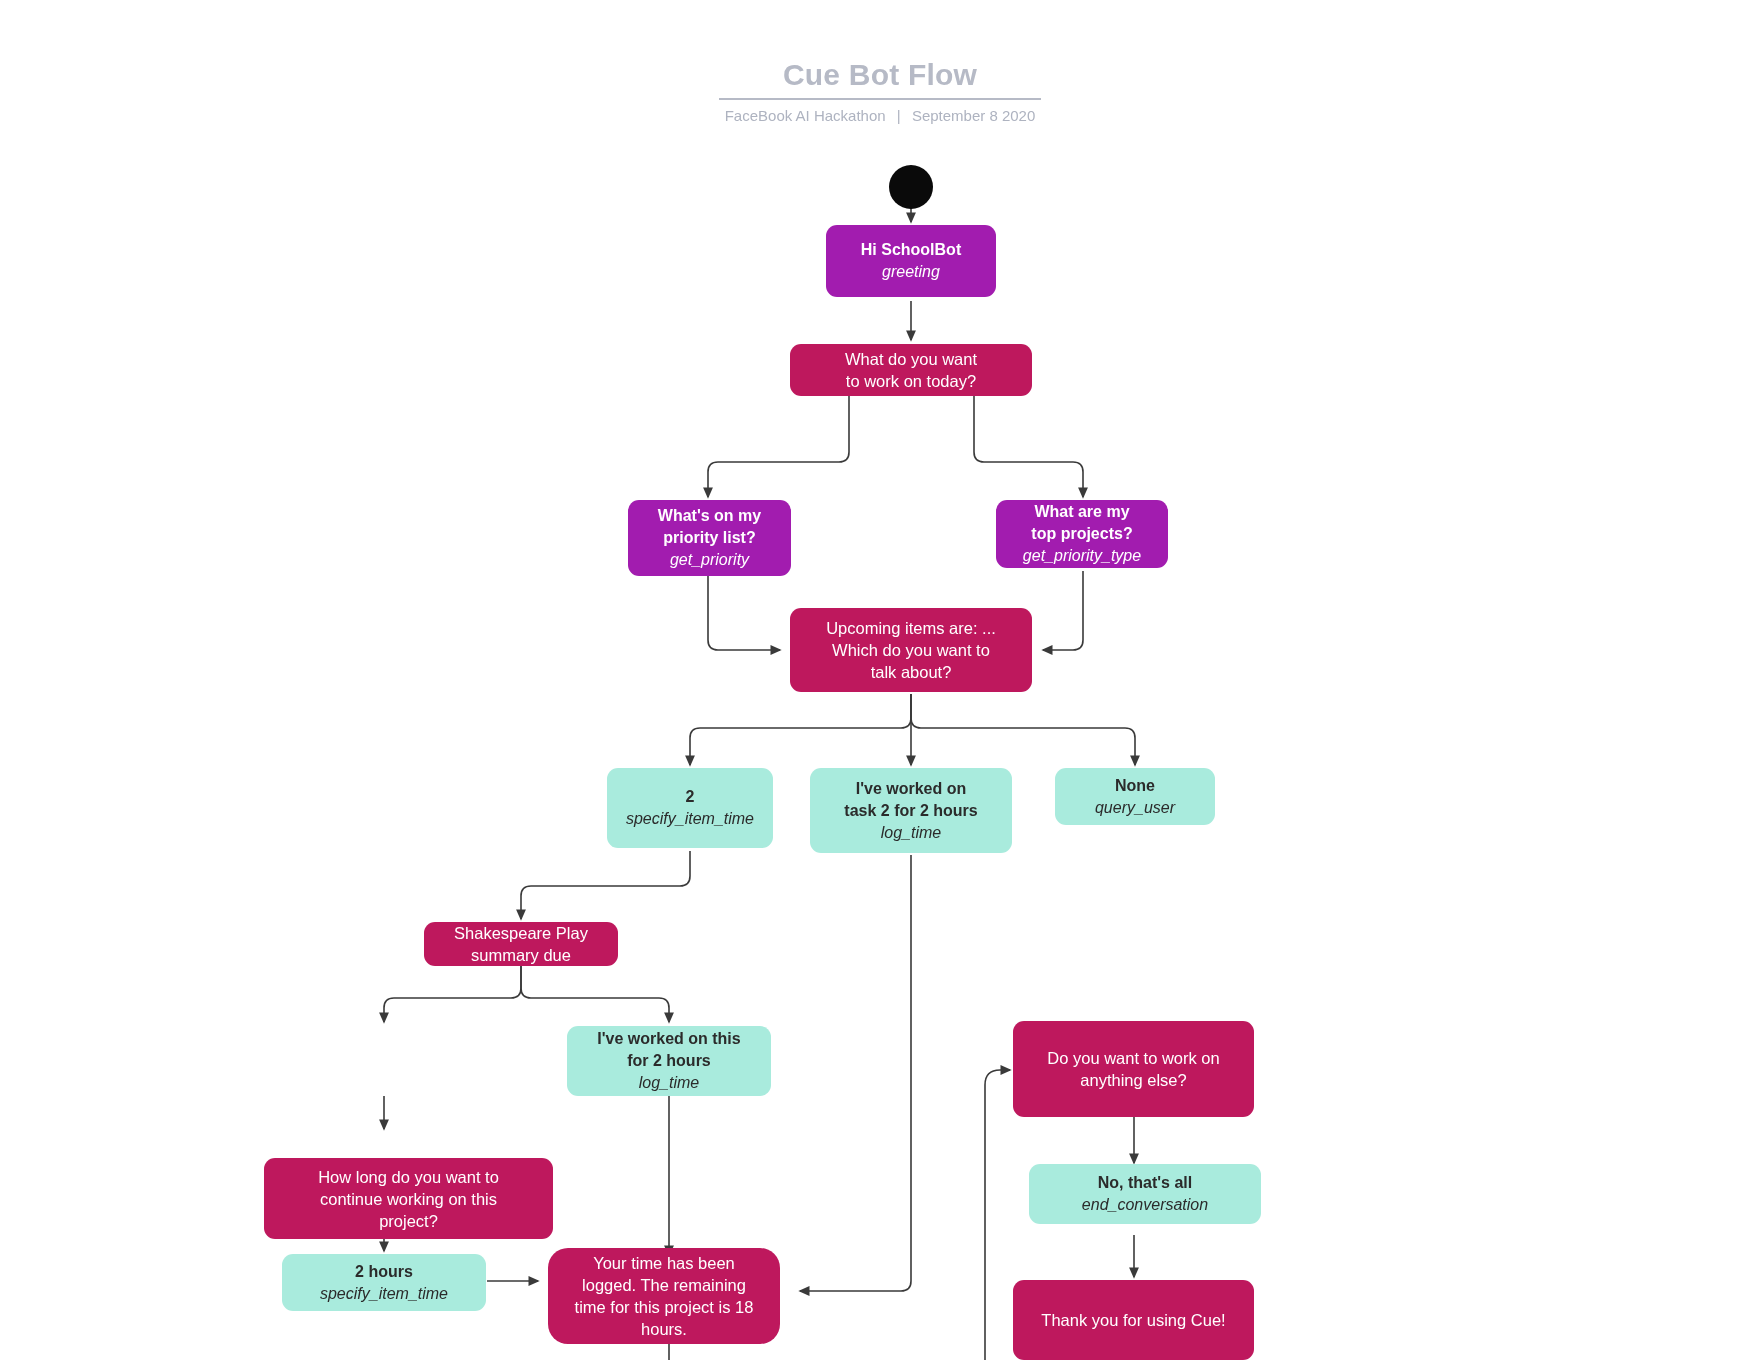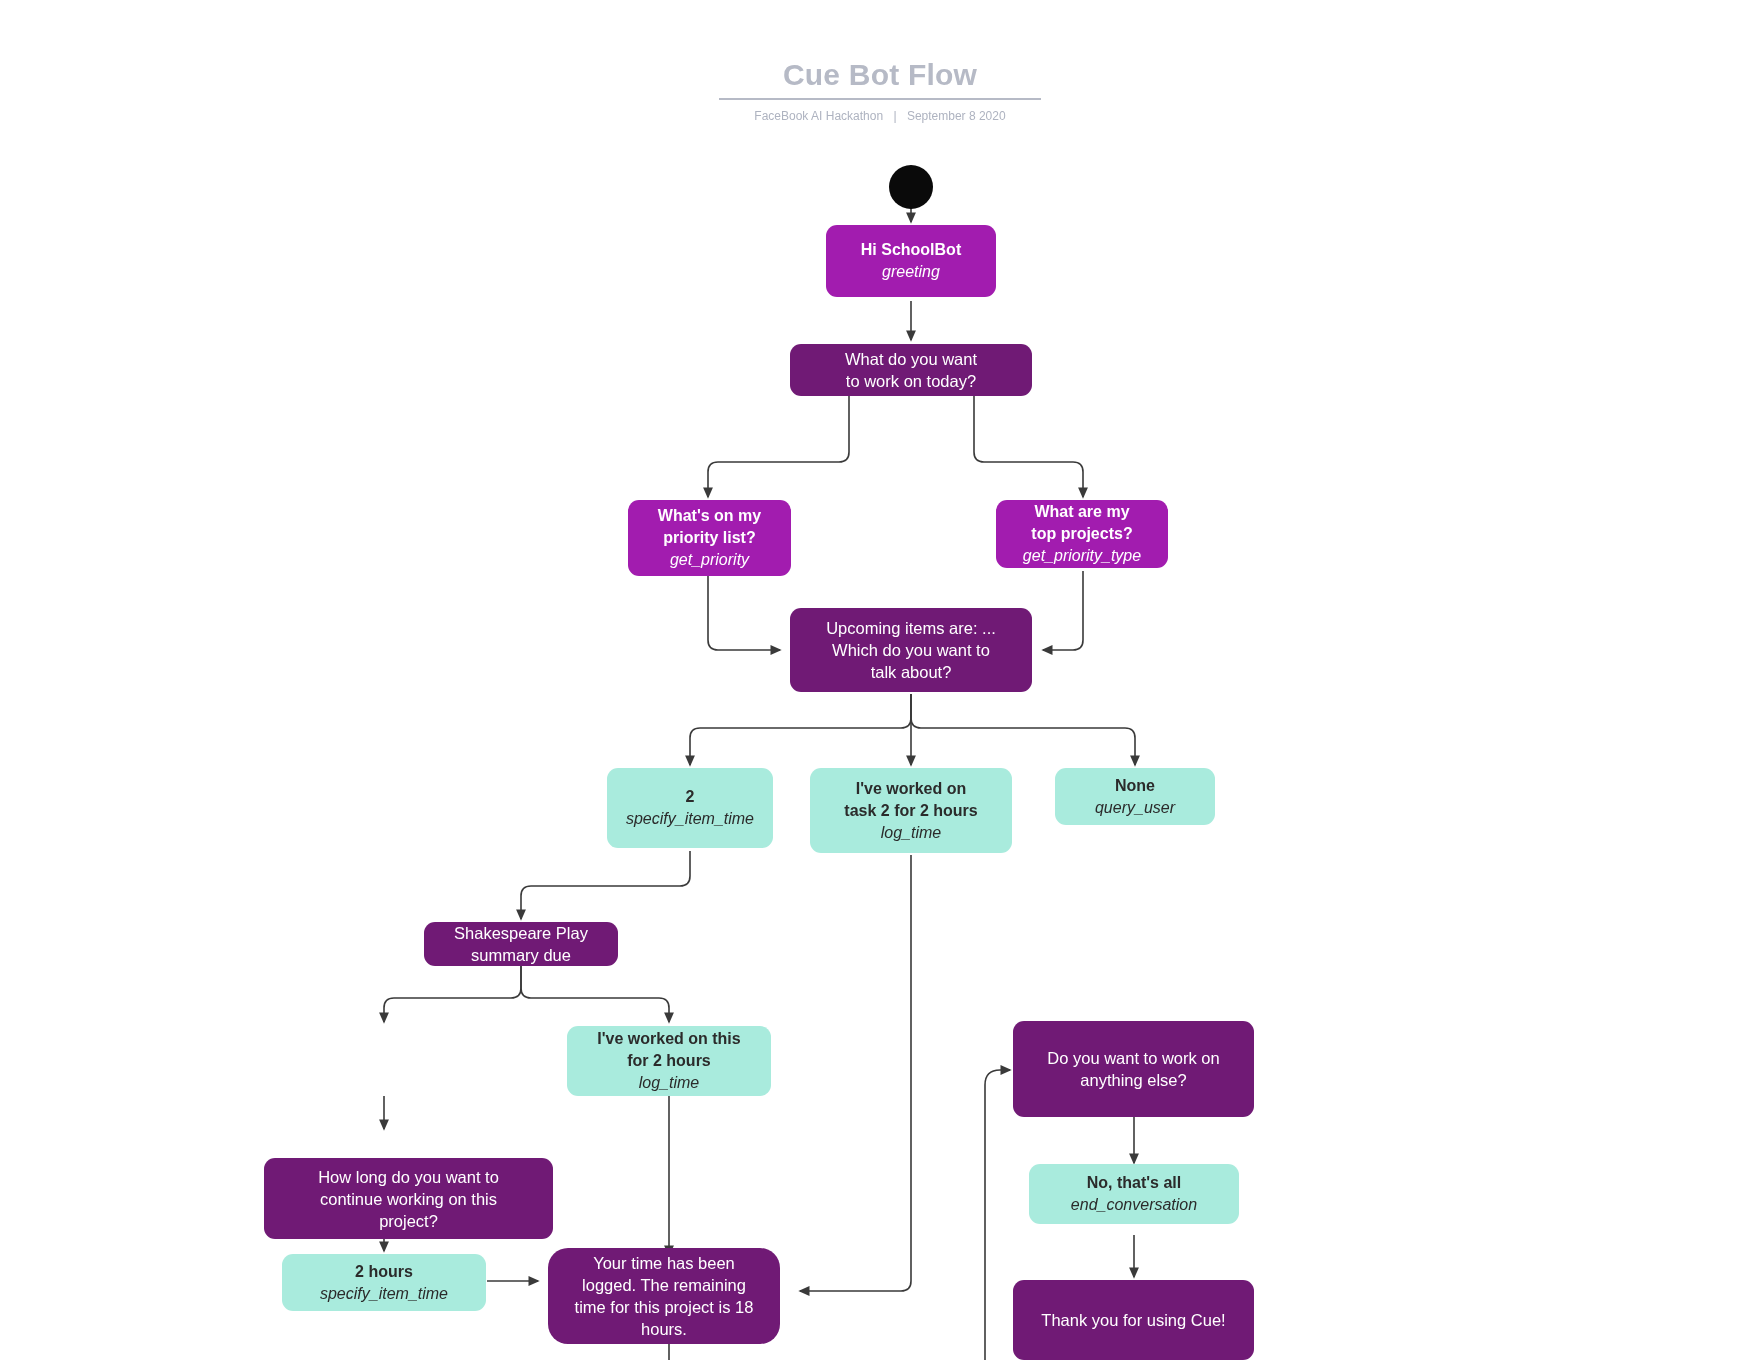--- a/index.html
+++ b/index.html
@@ -35,21 +35,21 @@
     display: inline-block;
     padding: 0 12px 6px 12px;
   }
   .title-rule {
     width: 322px;
     height: 2px;
     background: #b6bac6;
     margin: 0 auto 6px auto;
   }
   .doc-subtitle {
-    font-size: 12px;
+    font-size: 15px;
     color: #aeb3c0;
     line-height: 20px;
   }
   .doc-subtitle .sep { padding: 0 7px; }
 
   
   .node {
     position: absolute;
     border-radius: 11px;
     display: flex;
@@ -64,21 +64,21 @@
     line-height: 22px;
     white-space: pre-line;
   }
   .node .line2 {
     font-style: italic;
     line-height: 22px;
   }
 
   
   .node.bot {
-    background: #701a75;
+    background: #be185d;
     color: #ffffff;
   }
   .node.bot .line1 {
     font-size: 16.5px;
     font-weight: normal;
   }
 
   
   .node.teal {
     background: #a21caf;
@@ -265,21 +265,21 @@
 logged. The remaining
 time for this project is 18
 hours.</div>
   </div>
 
   <div class="node bot" style="left:1013px; top:1021px; width:241px; height:96px;">
     <div class="line1">Do you want to work on
 anything else?</div>
   </div>
 
-  <div class="node mint" style="left:1029px; top:1164px; width:210px; height:60px;">
+  <div class="node mint" style="left:1029px; top:1164px; width:232px; height:60px;">
     <div class="line1">No, that's all</div>
     <div class="line2">end_conversation</div>
   </div>
 
   <div class="node bot" style="left:1013px; top:1280px; width:241px; height:80px;">
     <div class="line1">Thank you for using Cue!</div>
   </div>
 
 </div>
 

